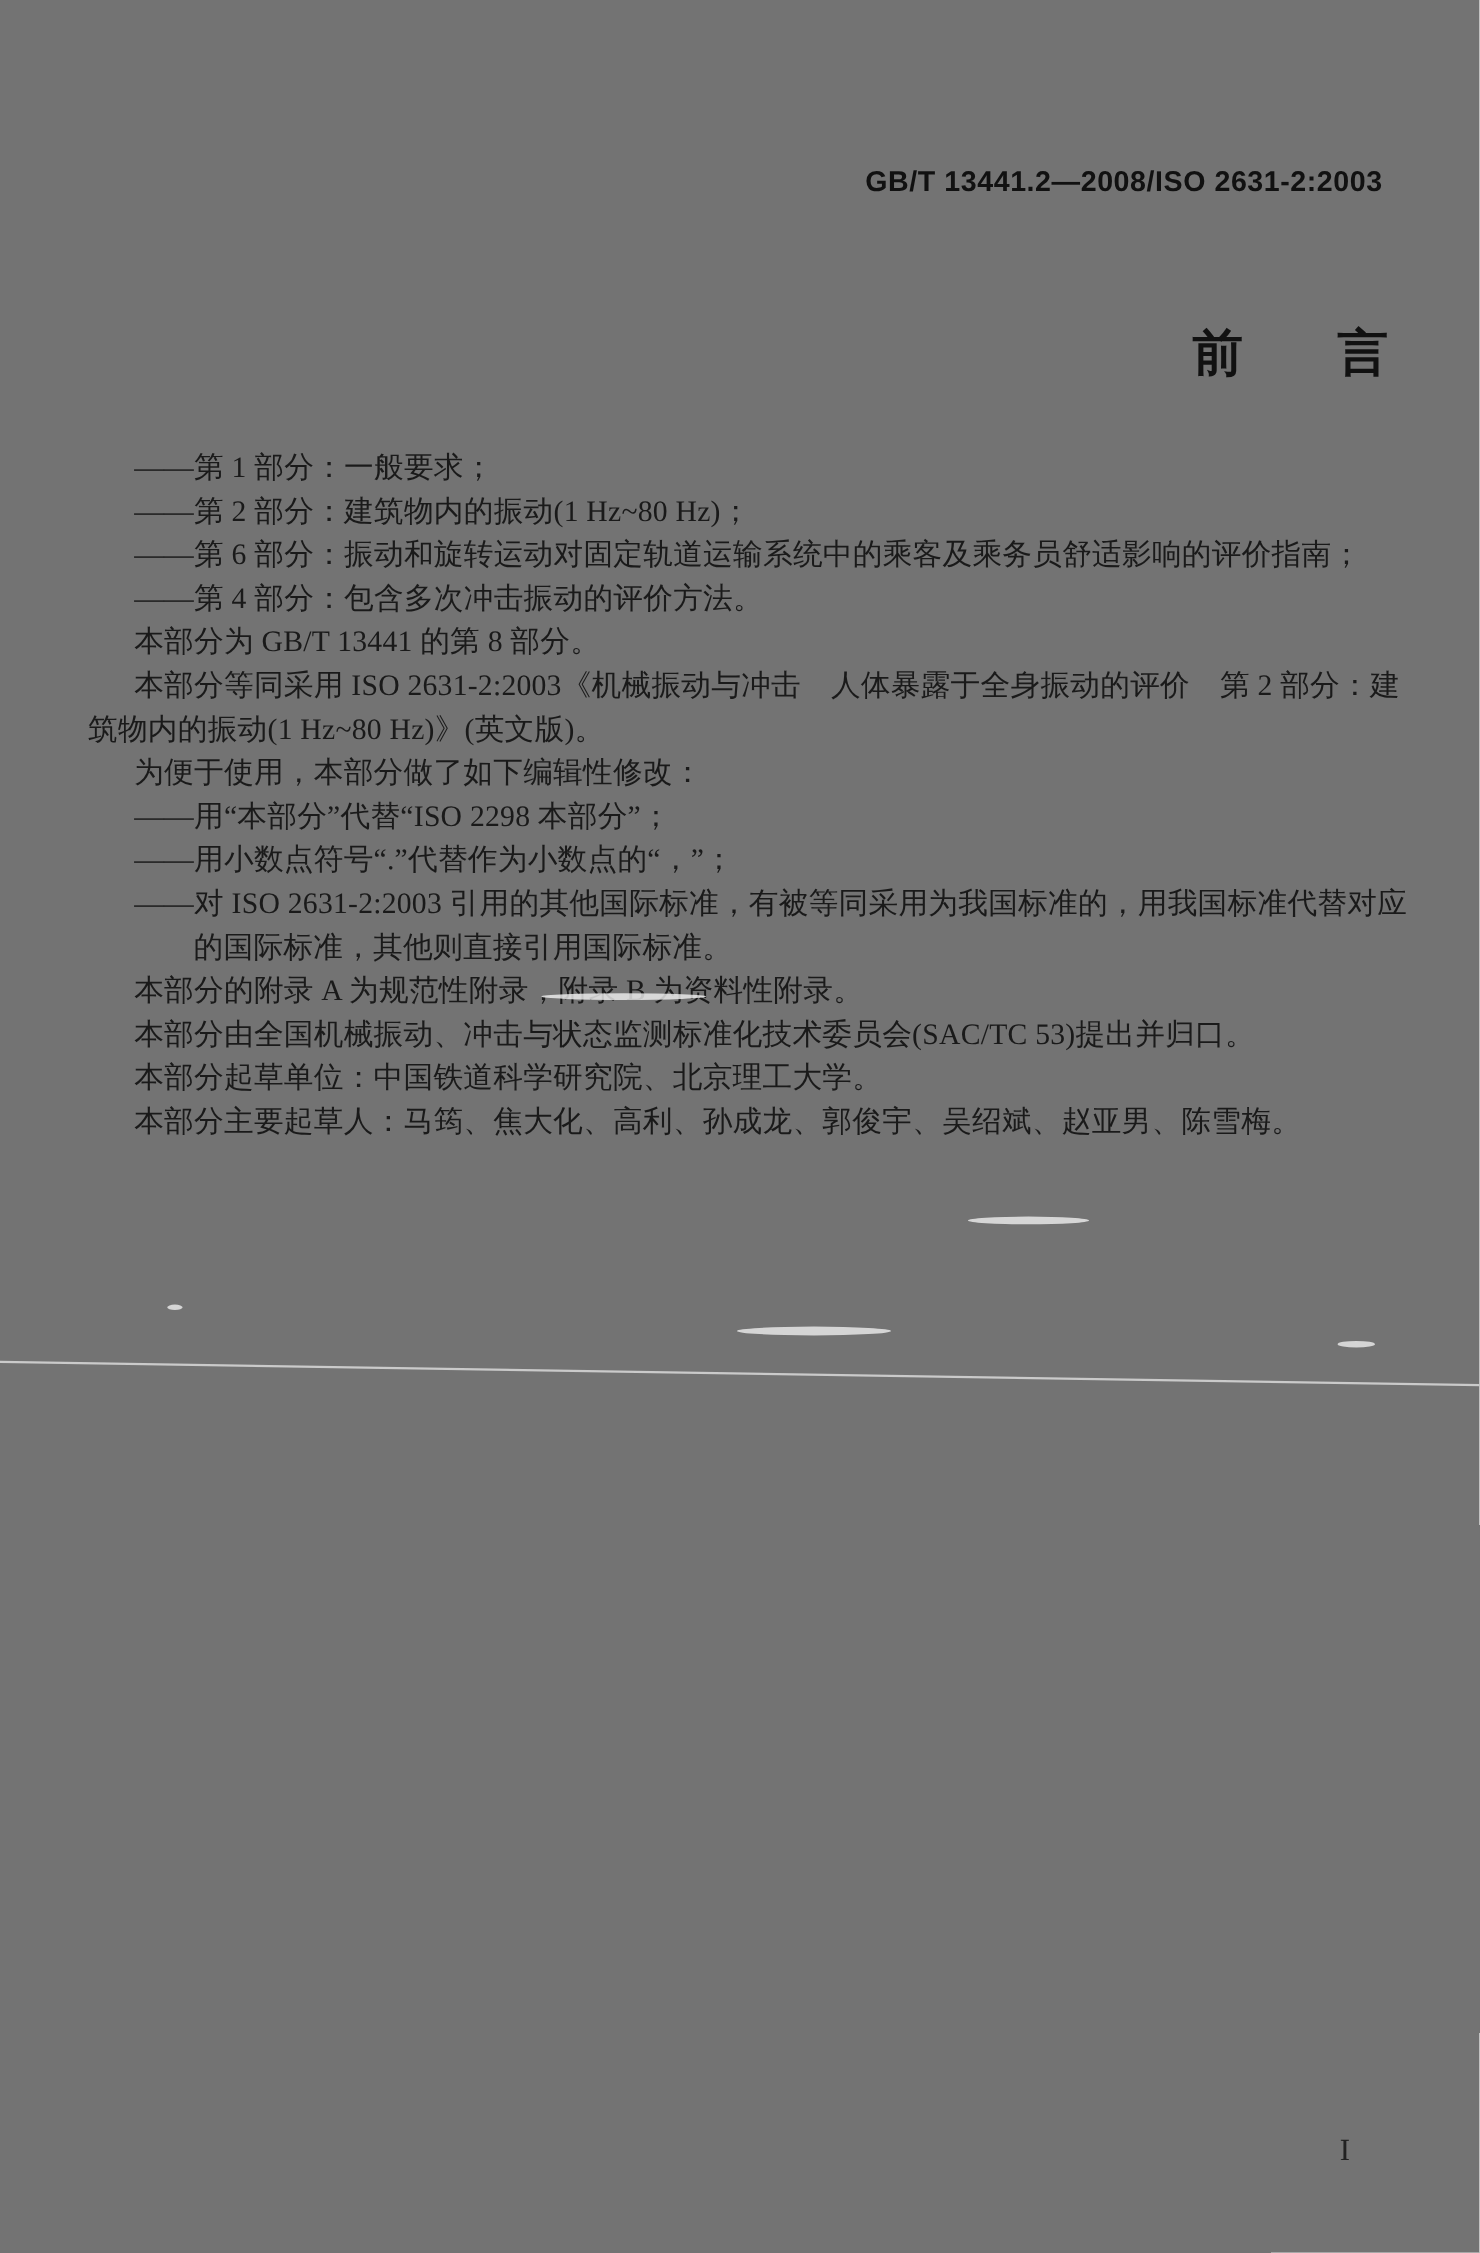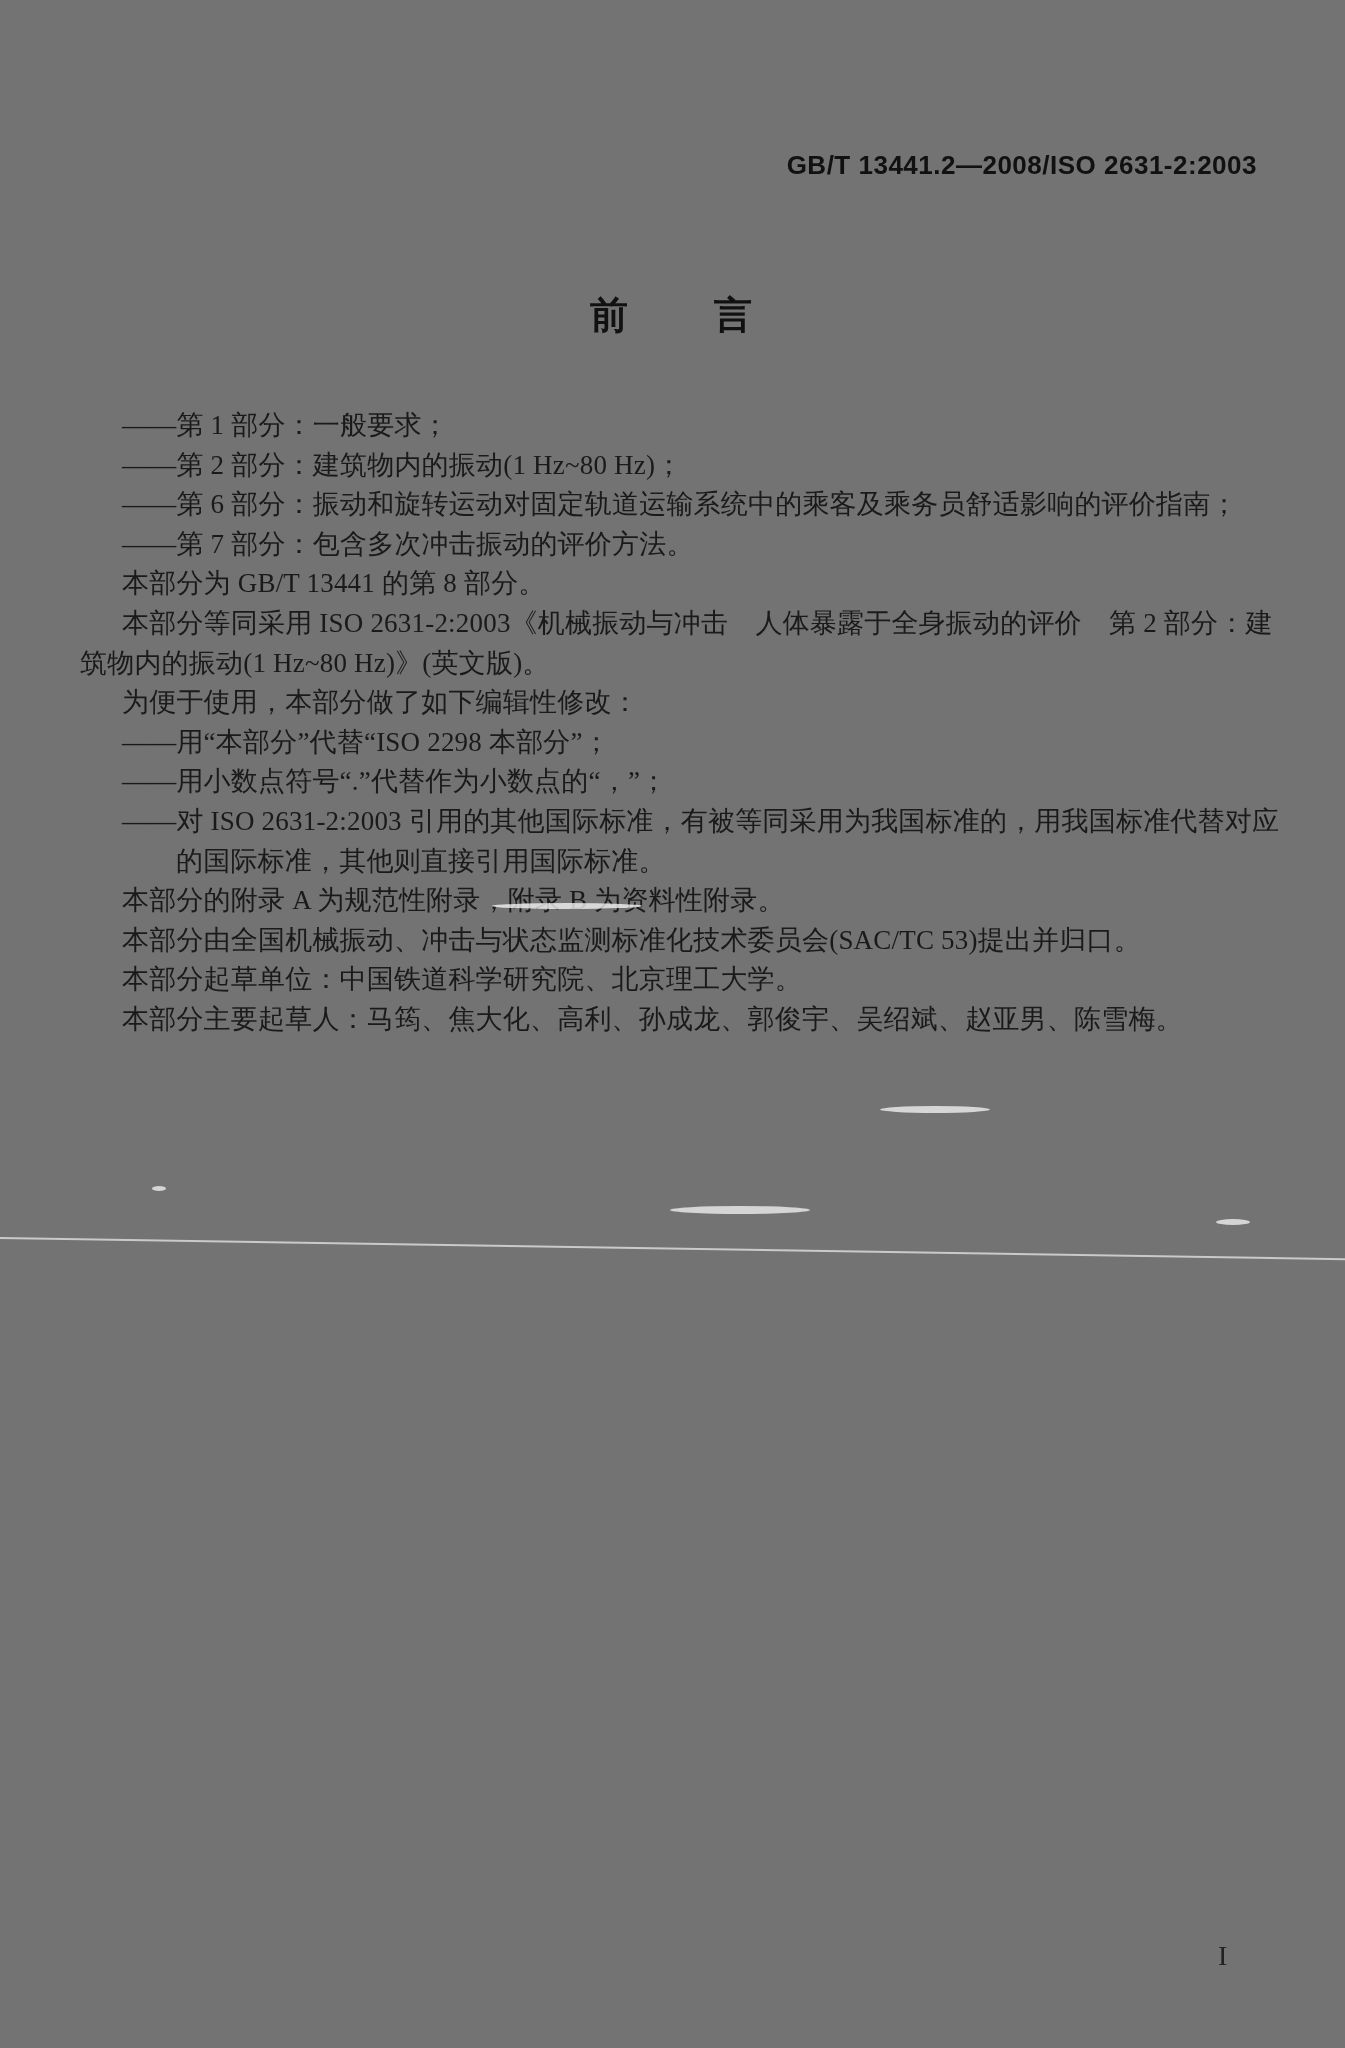--- a/index.html
+++ b/index.html
@@ -25,24 +25,24 @@
     font-size: 26px;
     letter-spacing: 0.5px;
     color: #111;
     white-space: nowrap;
   }
   .doc-title {
     position: absolute;
     top: 290px;
     left: 80px;
     width: 1182px;
-    text-align: center;
+    text-align: right;
     font-family: "Liberation Sans", "DejaVu Sans", sans-serif;
     font-weight: bold;
-    font-size: 38px;
+    font-size: 46px;
     color: #111;
   }
   .doc-title .gap {
     display: inline-block;
     width: 86px;
   }
   .content {
     position: absolute;
     top: 406px;
     left: 80px;
@@ -97,21 +97,21 @@
   <div class="header-code">GB/T 13441.2—2008/ISO 2631-2:2003</div>
 
   <div class="doc-title">
     <span>前</span><span class="gap"></span><span>言</span>
   </div>
 
   <div class="content">
     <div class="line ind">——第 1 部分：一般要求；</div>
     <div class="line ind">——第 2 部分：建筑物内的振动(1 Hz~80 Hz)；</div>
     <div class="line ind">——第 6 部分：振动和旋转运动对固定轨道运输系统中的乘客及乘务员舒适影响的评价指南；</div>
-    <div class="line ind">——第 7 部分：包含多次冲击振动的评价方法。</div>
+    <div class="line ind">——第 4 部分：包含多次冲击振动的评价方法。</div>
     <div class="line ind">本部分为 GB/T 13441 的第 8 部分。</div>
     <div class="line ind">本部分等同采用 ISO 2631-2:2003《机械振动与冲击　人体暴露于全身振动的评价　第 2 部分：建</div>
     <div class="line">筑物内的振动(1 Hz~80 Hz)》(英文版)。</div>
     <div class="line ind">为便于使用，本部分做了如下编辑性修改：</div>
     <div class="line ind">——用“本部分”代替“ISO 2298 本部分”；</div>
     <div class="line ind">——用小数点符号“.”代替作为小数点的“，”；</div>
     <div class="line ind">——对 ISO 2631-2:2003 引用的其他国际标准，有被等同采用为我国标准的，用我国标准代替对应</div>
     <div class="line hang">的国际标准，其他则直接引用国际标准。</div>
     <div class="line ind">本部分的附录 A 为规范性附录，附录 B 为资料性附录。</div>
     <div class="line ind">本部分由全国机械振动、冲击与状态监测标准化技术委员会(SAC/TC 53)提出并归口。</div>

